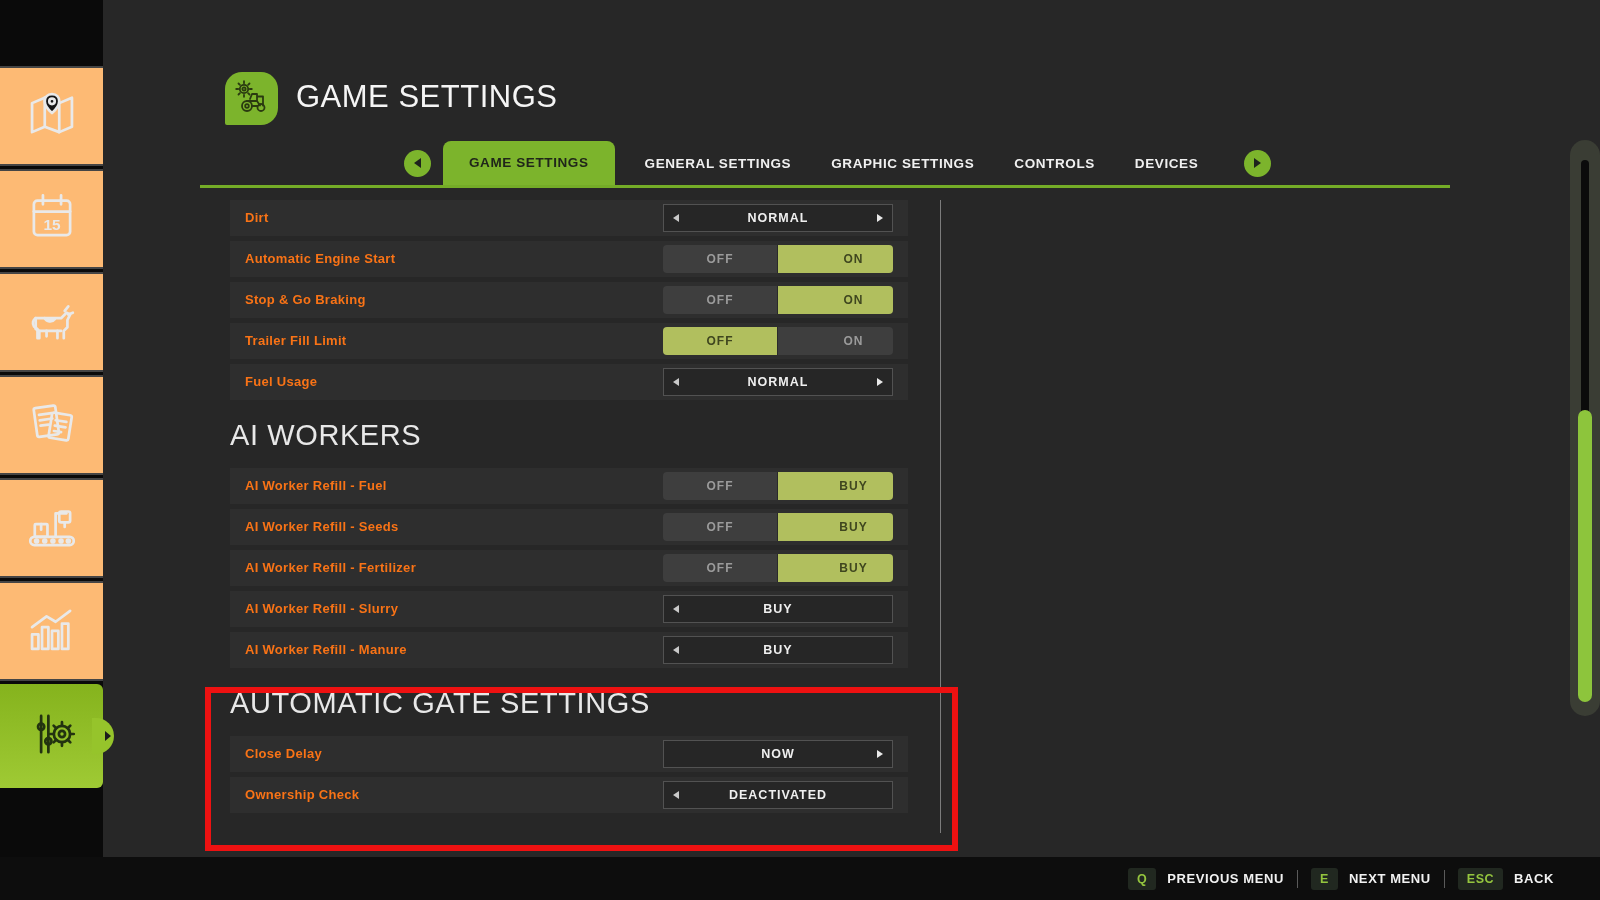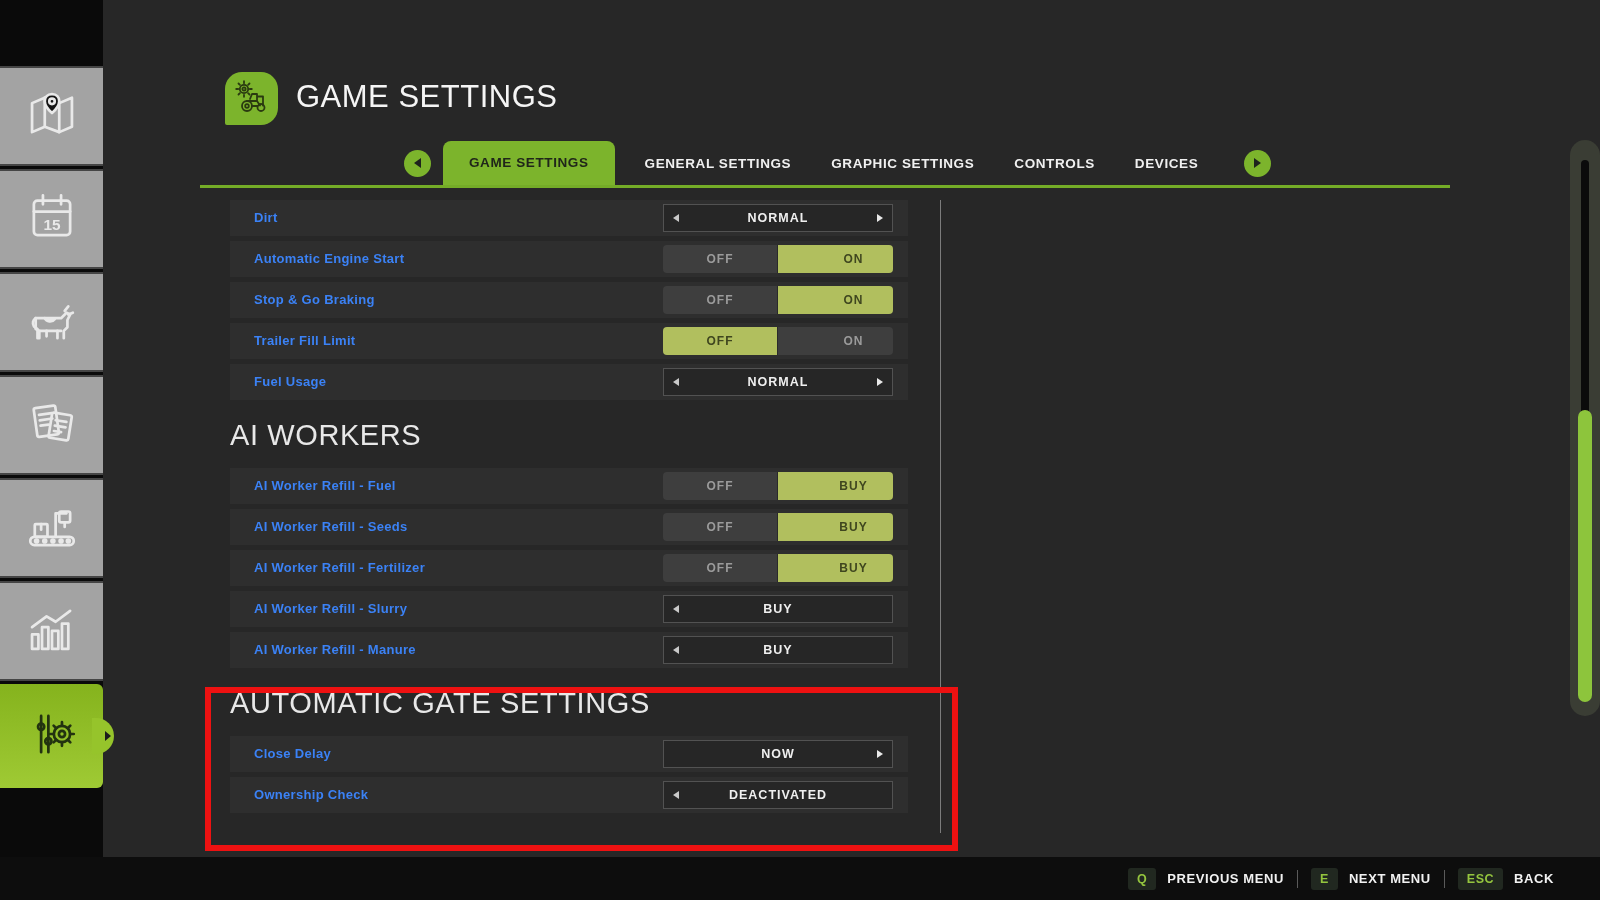--- a/index.html
+++ b/index.html
@@ -2,21 +2,21 @@
 <html style="--accent: #7cb42c; --toggle-green: #b1bf5e; --scroll-green: #8dc53c; --key-green: #94c53e; --annotation-red: #ee1111;"><head>
 <meta charset="utf-8">
 <style>
   * { margin:0; padding:0; box-sizing:border-box; }
   html,body { width:1600px; height:900px; background:#1a1a1a; overflow:hidden; }
   body { font-family:"Liberation Sans","DejaVu Sans",sans-serif; }
   #screen { position:relative; width:1600px; height:900px; background:#272727; overflow:hidden; }
 
   
   #sidebar { position:absolute; left:0; top:0; width:103px; height:900px; background:#0a0a0a; }
-  .sb-item { position:absolute; left:0; width:103px; height:100px; background:#a3a3a3;
+  .sb-item { position:absolute; left:0; width:103px; height:100px; background:#fdba74;
              border-top:2px solid #454545; border-bottom:2px solid #454545;
              display:flex; align-items:center; justify-content:center; cursor:pointer; }
   .sb-item svg { width:58px; height:58px; }
   .sb-item.active { background:linear-gradient(180deg,#85b31d 0%,#9fca34 100%);
                     border:none; height:104px; border-radius:0 6px 6px 0; }
   .sb-bump { position:absolute; right:-11px; top:50%; transform:translateY(-50%);
              width:22px; height:36px; background:#96c42b; border-radius:0 18px 18px 0; }
   .sb-bump-arrow { position:absolute; right:-8px; top:50%; transform:translateY(-50%);
              width:0; height:0; border-left:6px solid #1c1c1c;
              border-top:5px solid transparent; border-bottom:5px solid transparent; }
@@ -38,22 +38,22 @@
          margin:0 20px; cursor:pointer; white-space:nowrap; }
   .tab.active { background:var(--accent); color:#20261a; height:44px; line-height:44px;
                 padding:0 26px; border-radius:8px 8px 0 0; margin:0 10px 0 12px; align-self:flex-end; }
   #tab-underline { position:absolute; left:200px; top:185px; width:1250px; height:3px; background:#74ac27; }
 
   
   #settings { position:absolute; left:230px; top:200px; width:678px; }
   .sec-title { font-size:29px; color:#e8e8e8; letter-spacing:0.6px; line-height:42px;
                margin-top:14px; margin-bottom:12px; }
   .row { position:relative; width:678px; height:36px; background:#2e2e2e; margin-bottom:5px; }
-  .row-label { position:absolute; left:24px; top:0; height:36px; line-height:36px;
-               font-size:13px; font-weight:bold; color:#3b82f6; letter-spacing:0.3px; }
+  .row-label { position:absolute; left:15px; top:0; height:36px; line-height:36px;
+               font-size:13px; font-weight:bold; color:#f97316; letter-spacing:0.3px; }
   .selector { position:absolute; right:15px; top:4px; width:230px; height:28px;
               background:#262626; border:1px solid #525252; border-radius:0; cursor:pointer; }
   .selector .val { display:block; text-align:center; line-height:26px; font-size:12.5px;
                    font-weight:bold; color:#efefef; letter-spacing:1px; }
   .sel-arrow { position:absolute; top:50%; transform:translateY(-50%); width:0; height:0; cursor:pointer; }
   .sel-arrow.left  { left:9px;  border-right:6px solid #c9c9c9; border-top:4.5px solid transparent; border-bottom:4.5px solid transparent; }
   .sel-arrow.right { right:9px; border-left:6px solid #e9e9e9; border-top:4.5px solid transparent; border-bottom:4.5px solid transparent; }
   .toggle { position:absolute; right:15px; top:4px; width:230px; height:28px; display:flex; }
   .tg-opt { width:115px; height:28px; line-height:28px; text-align:center; font-size:12px;
             font-weight:bold; letter-spacing:1px; background:#3e3e3e; color:#9b9b9b; cursor:pointer; }

